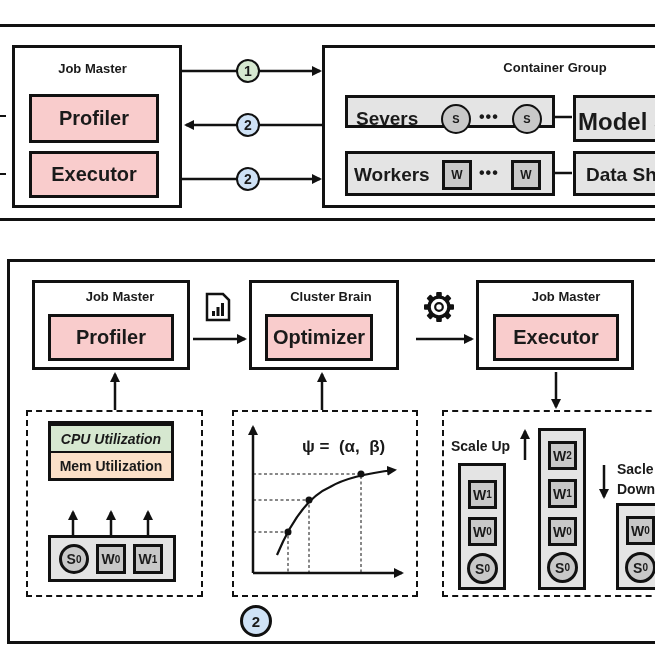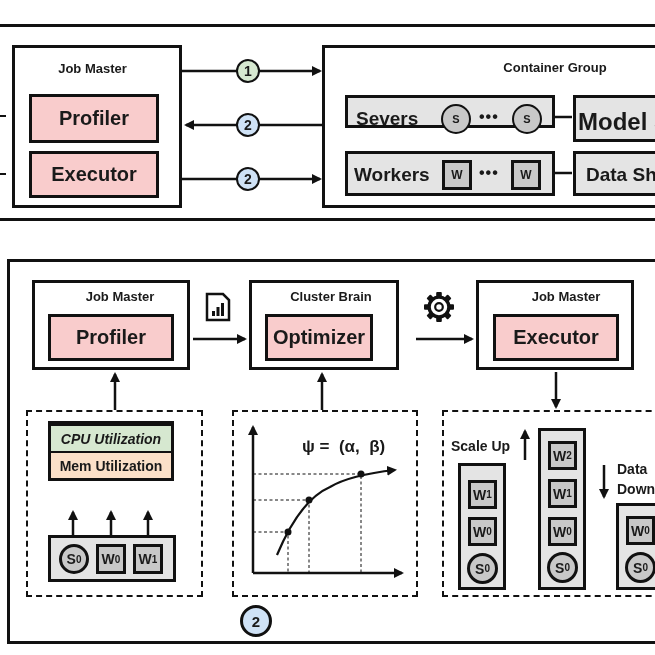--- a/index.html
+++ b/index.html
@@ -167,21 +167,21 @@
   <path d="M277,555 Q300,500 330,487 Q350,475 395,470" fill="none" stroke="#111" stroke-width="2.2" marker-end="url(#ah2)"></path>
   <circle cx="288" cy="532" r="3.5" fill="#111"></circle>
   <circle cx="309" cy="500" r="3.5" fill="#111"></circle>
   <circle cx="361" cy="474" r="3.5" fill="#111"></circle>
 
   <line x1="525" y1="460" x2="525" y2="431" stroke="#111" stroke-width="2.5" marker-end="url(#ah2)"></line>
   <line x1="604" y1="465" x2="604" y2="497" stroke="#111" stroke-width="2.5" marker-end="url(#ah2)"></line>
 </svg>
 
 <div class="abs" style="left:451px;top:438px;font-size:14px;">Scale Up</div>
-<div class="abs" style="left:617px;top:461px;font-size:14px;">Data</div>
+<div class="abs" style="left:617px;top:461px;font-size:14px;">Sacle</div>
 <div class="abs" style="left:617px;top:481px;font-size:14px;">Down</div>
 
 <div class="abs grey" style="left:458px;top:463px;width:48px;height:127px;">
   <div class="abs sq" style="left:7px;top:14px;width:29px;height:29px;">
       <span>W</span>
       <sub>1</sub>
     </div>
   <div class="abs sq" style="left:7px;top:51px;width:29px;height:29px;">
       <span>W</span>
       <sub>0</sub>

